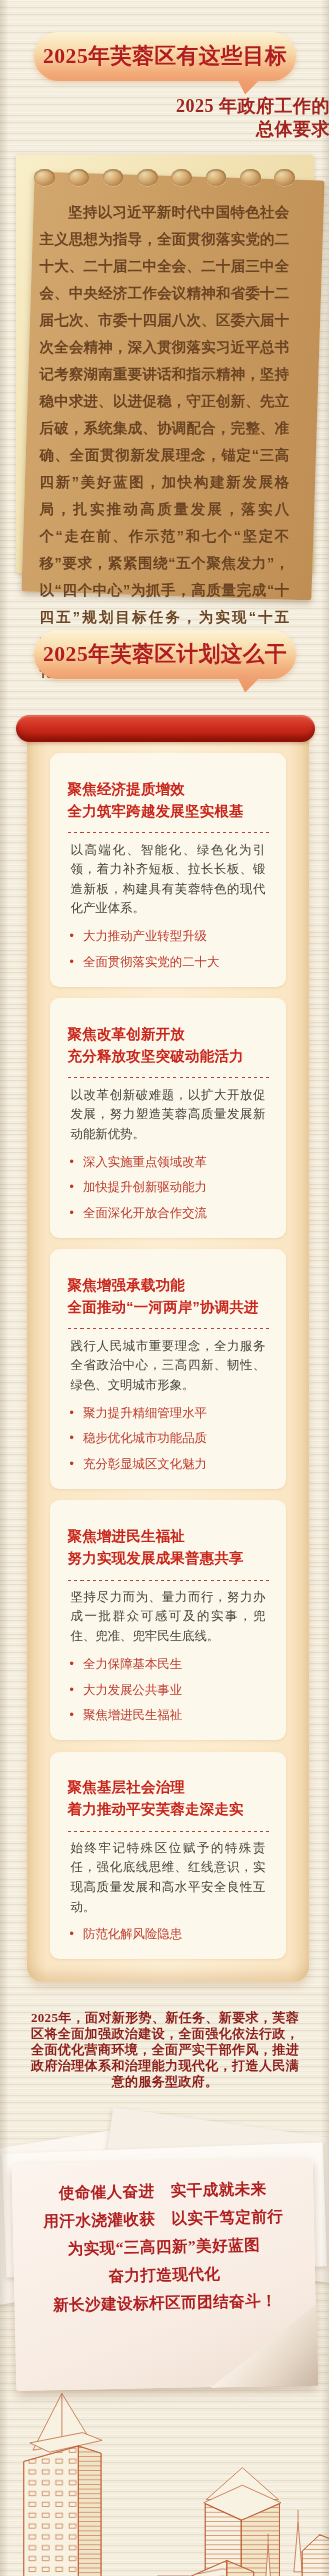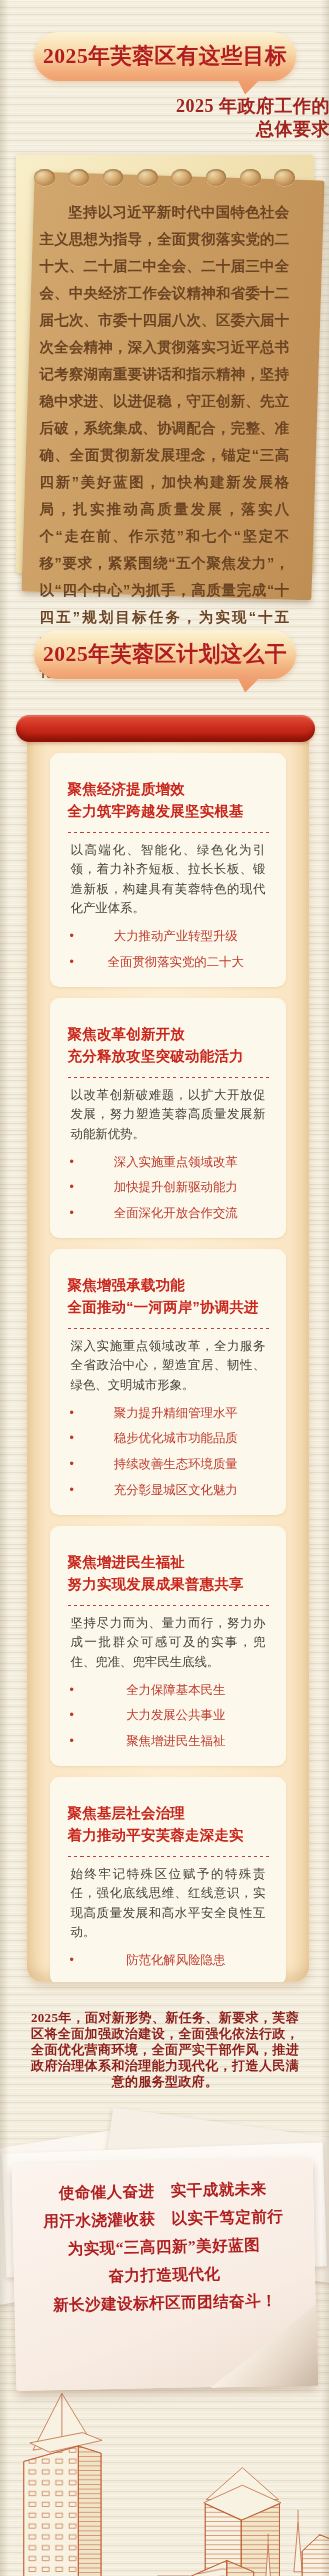--- a/index.html
+++ b/index.html
@@ -53,21 +53,21 @@
     border-radius:2.1px 2.1px 15.5px 15.5px;padding:13.4px 23px 0;display:flex;flex-direction:column;gap:11.3px;overflow:hidden;
     background:linear-gradient(90deg,#efd2a4 0%,#fae6c4 7%,#fdeed3 50%,#fae6c4 93%,#efd2a4 100%);
     box-shadow:inset 0 -8.2px 10.3px rgba(190,140,80,.28), 0 4.1px 8.2px rgba(170,120,60,.25);}
   .card{background:#fcf8eb;border-radius:9.3px;padding:15.5px 17.5px 14.4px;
     box-shadow:0 1px 2.6px rgba(180,130,70,.16);}
   .card-title span{display:block;font-weight:700;font-size:14.4px;line-height:21.6px;color:#c9251b;letter-spacing:0.3px;}
   .divider{height:1px;margin:8.2px 0 7.2px;
     background:repeating-linear-gradient(90deg,#b5443a 0 3.1px,transparent 3.1px 6.2px);}
   .card-body{margin:3px;font-size:12.4px;line-height:19.6px;color:#45403a;text-align:justify;}
   .bullets{list-style:none;margin:8.2px 0 0;padding:0;}
-  .bullets li{position:relative;padding-left:15.5px;font-size:12.4px;line-height:19.6px;color:#bf392b;text-align:center;}
+  .bullets li{position:relative;padding-left:15.5px;font-size:12.4px;line-height:19.6px;color:#bf392b;}
   .bullets li + li{margin-top:6.2px;}
   .bullets li::before{content:"•";position:absolute;left:2.1px;top:0;}
 
   
   .closing{position:absolute;top:2010px;left:31px;width:268px;margin:0;z-index:2;
     font-family:"Liberation Serif","DejaVu Serif",serif;font-weight:700;
     font-size:13px;line-height:16px;color:#8d1f1b;letter-spacing:0.3px;
     text-align:justify;text-align-last:center;}
 
   
@@ -162,25 +162,24 @@
         <li>全面深化开放合作交流</li>
       </ul>
     </section>
 
     <section class="card">
       <h2 class="card-title">
         <span>聚焦增强承载功能</span>
         <span>全面推动“一河两岸”协调共进</span>
       </h2>
       <div class="divider"></div>
-      <p class="card-body">深入实施重点领域改革，全力服务全省政治中心，塑造宜居、韧性、绿色、文明城市形象。</p>
+      <p class="card-body">践行人民城市重要理念，全力服务全省政治中心，三高四新、韧性、绿色、文明城市形象。</p>
       <ul class="bullets">
         <li>聚力提升精细管理水平</li>
         <li>稳步优化城市功能品质</li>
-        <li>持续改善生态环境质量</li>
         <li>充分彰显城区文化魅力</li>
       </ul>
     </section>
 
     <section class="card">
       <h2 class="card-title">
         <span>聚焦增进民生福祉</span>
         <span>努力实现发展成果普惠共享</span>
       </h2>
       <div class="divider"></div>

